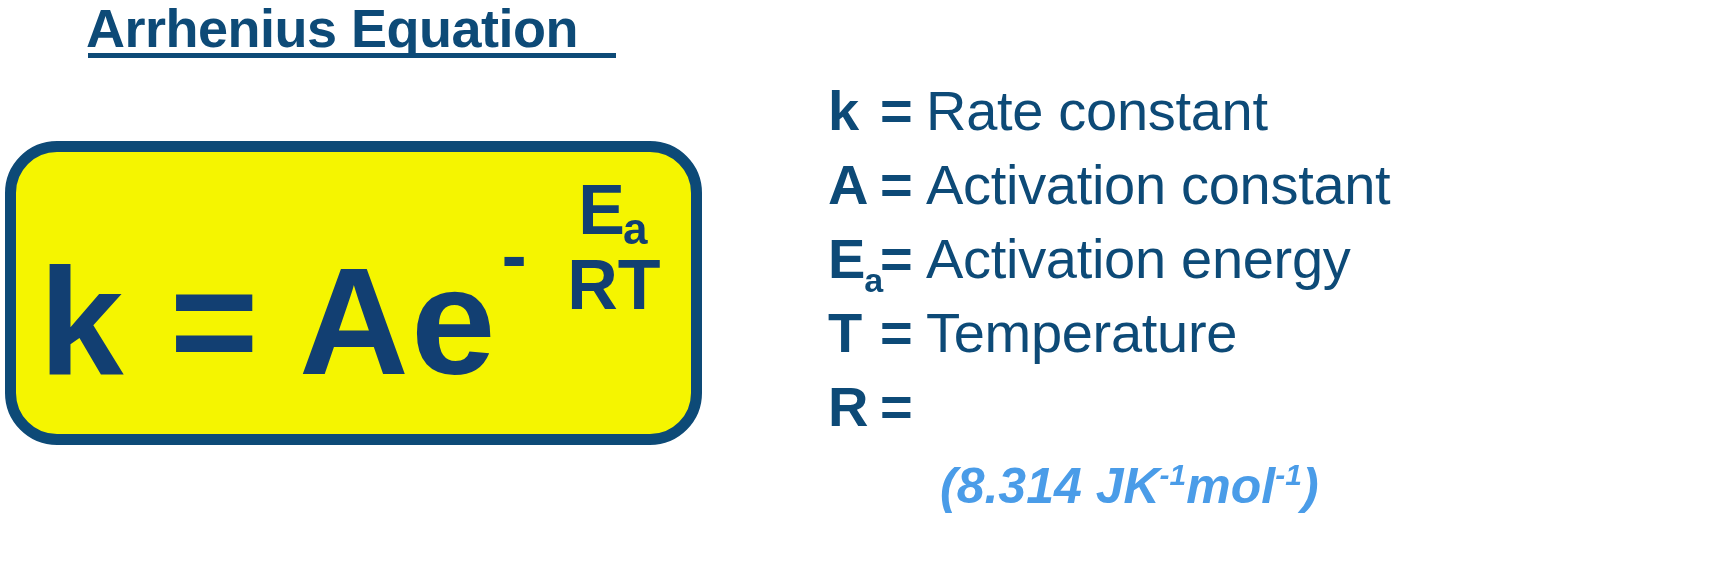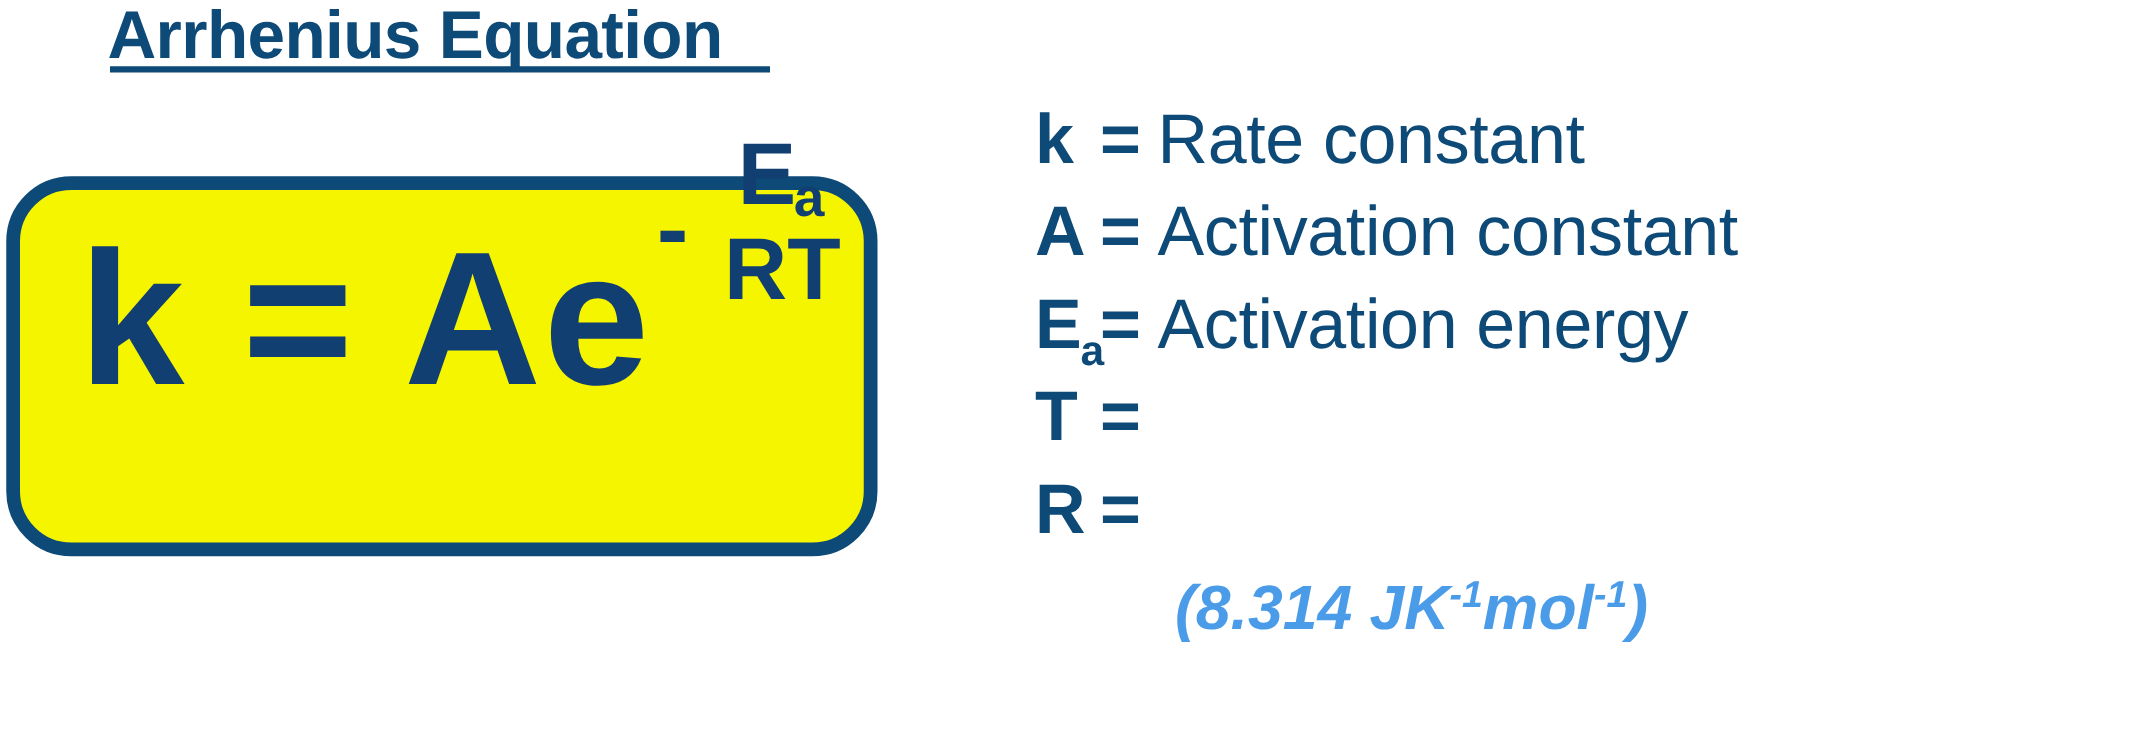--- a/index.html
+++ b/index.html
@@ -53,22 +53,23 @@
     border: 11px solid #0d4a77;
     border-radius: 52px;
   }
   #equation {
     position: absolute;
     left: 0;
     top: 0;
     width: 100%;
     height: 100%;
     display: flex;
+    align-items: center;
     justify-content: flex-start;
-    padding-left: 47px;
+    padding-left: 23px;
     box-sizing: border-box;
     color: #123f72;
   }
   .eq-main {
     font-family: "Liberation Sans", sans-serif;
     font-size: 152px;
     font-weight: bold;
     line-height: 150px;
     letter-spacing: 2px;
     color: #123f72;
@@ -222,20 +223,21 @@
 
   <div class="legend-row">
     <span class="legend-sym"><span>E</span><span class="sub">a</span></span>
     <span class="legend-eq">=</span>
     <span class="legend-def">Activation energy</span>
   </div>
 
   <div class="legend-row">
     <span class="legend-sym">T</span>
     <span class="legend-eq">=</span>
+    <span class="legend-def">Temperature</span>
   </div>
 
   <div class="legend-row">
     <span class="legend-sym">R</span>
     <span class="legend-eq">=</span>
   </div>
 
   <div id="gas-constant-value"><span>(8.314 JK</span><sup>-1</sup><span>mol</span><sup>-1</sup><span>)</span></div>
 
 </div>

